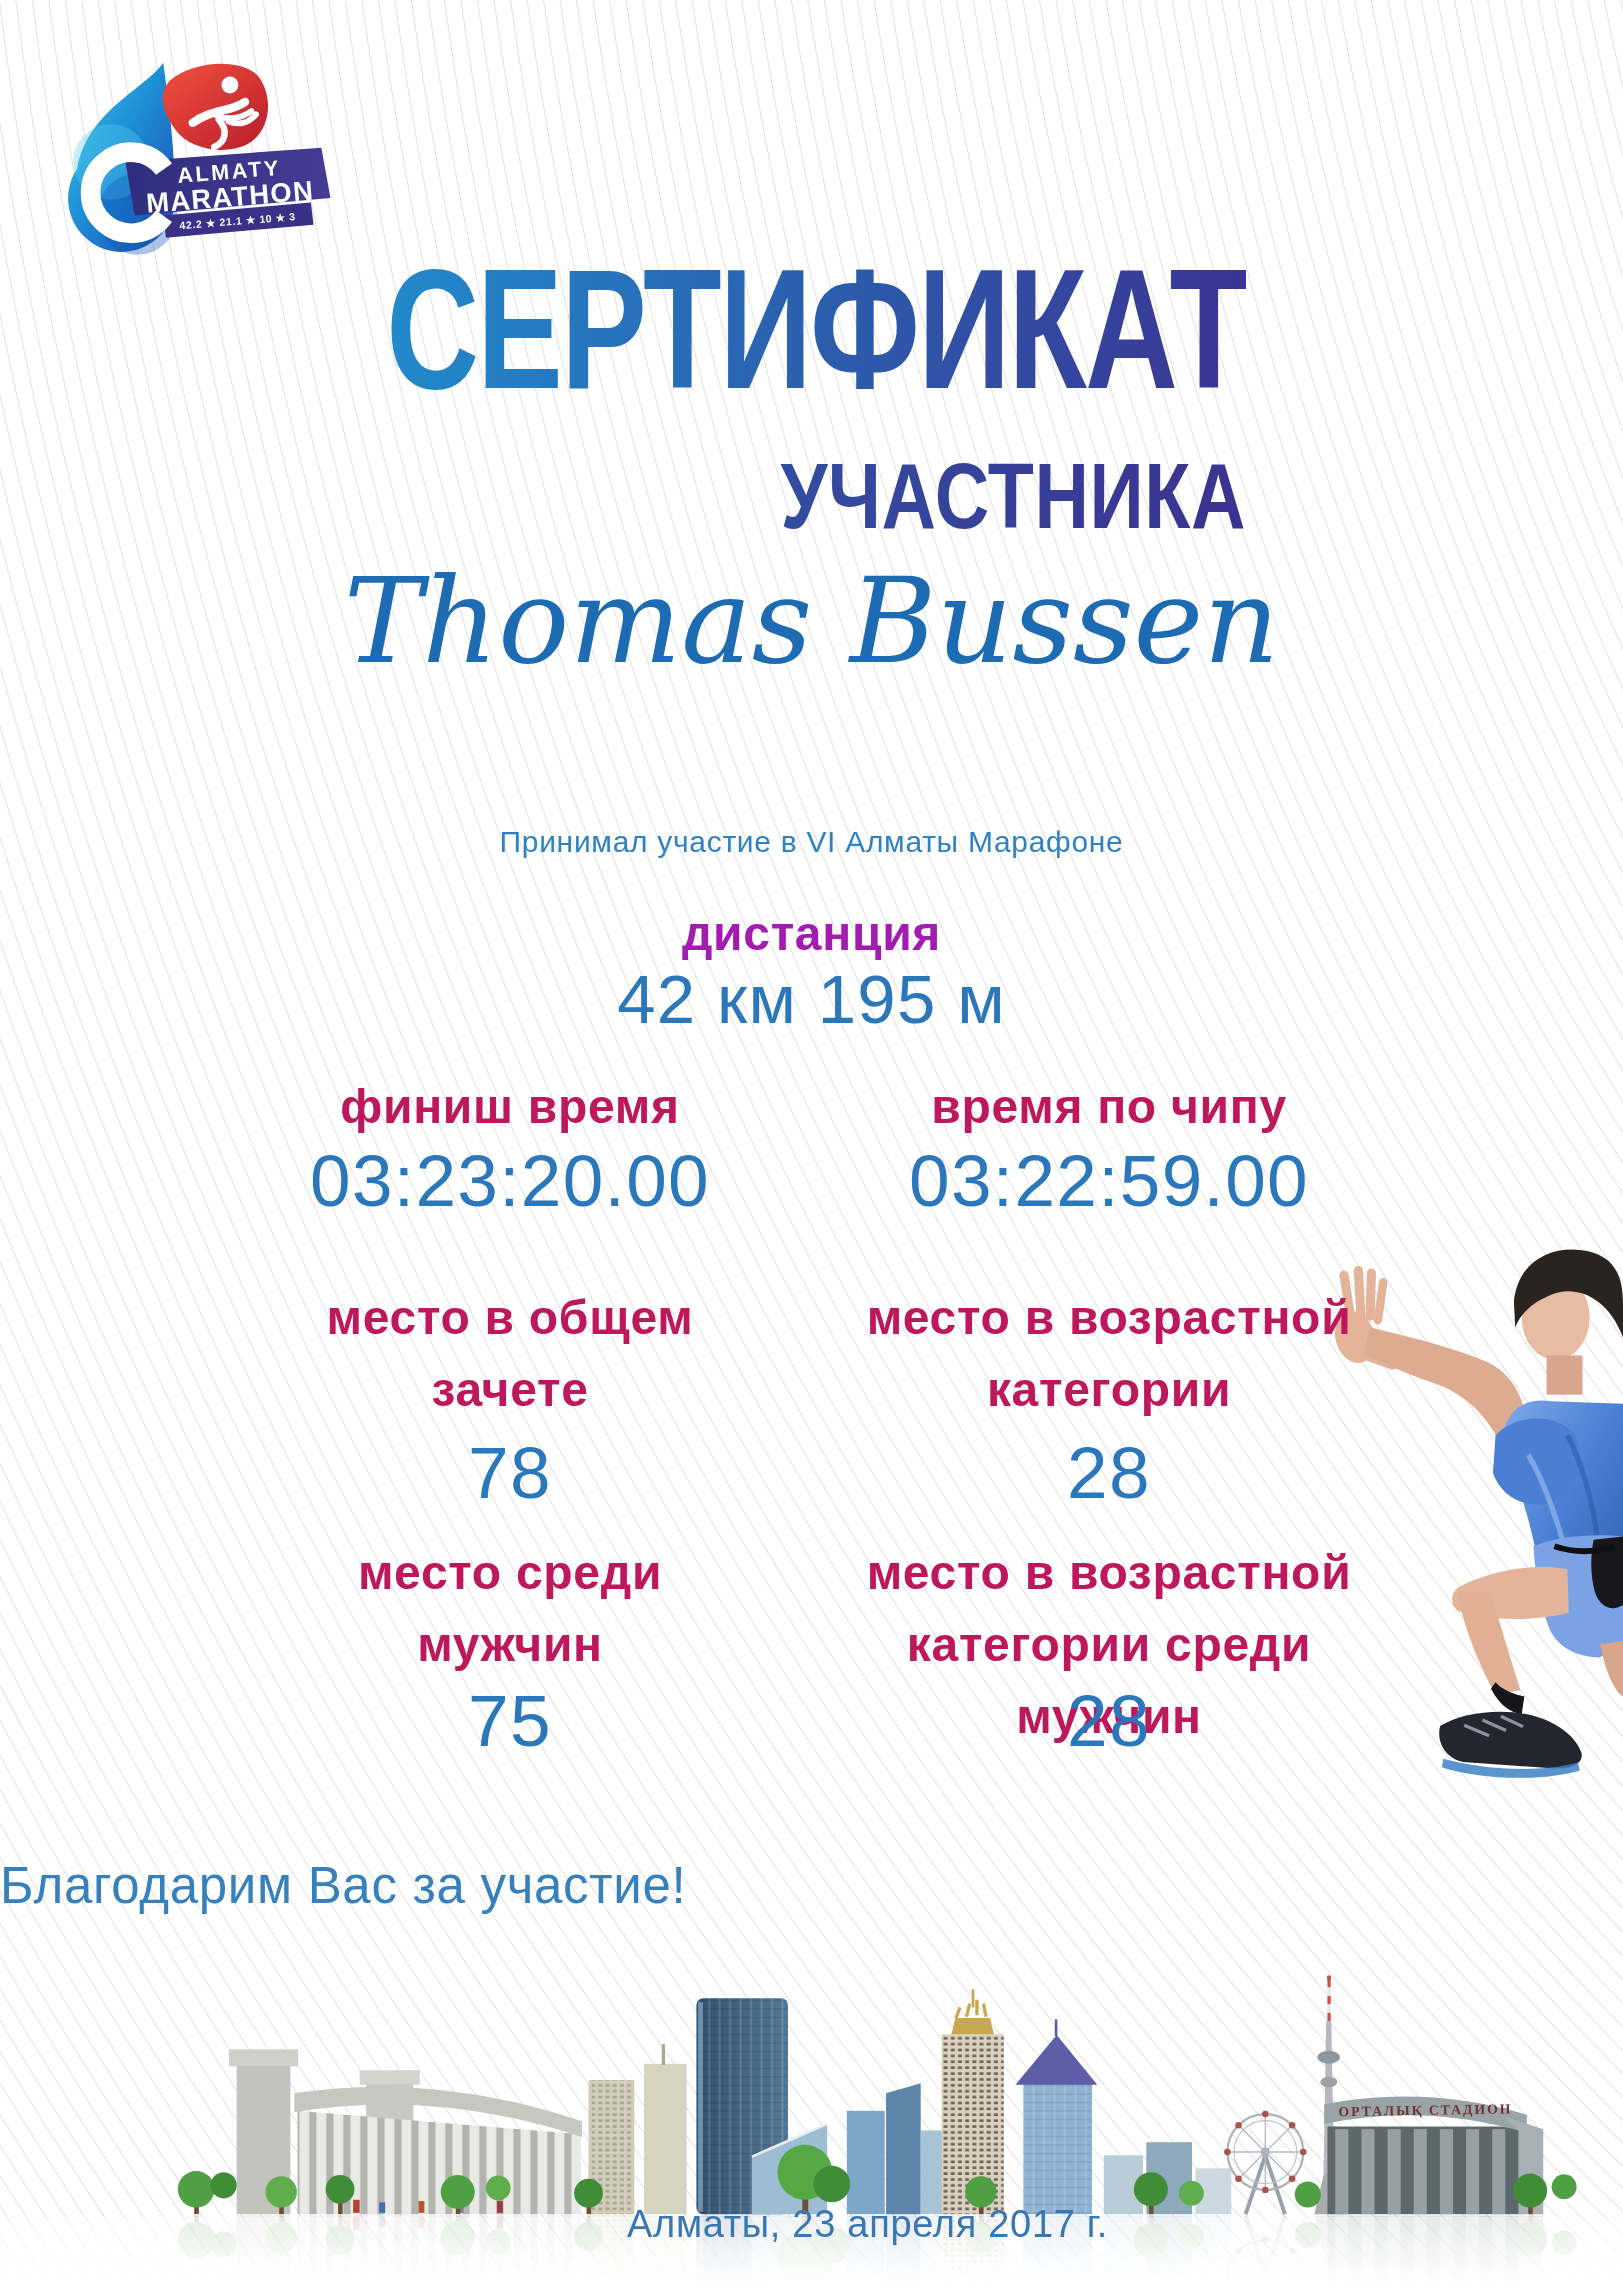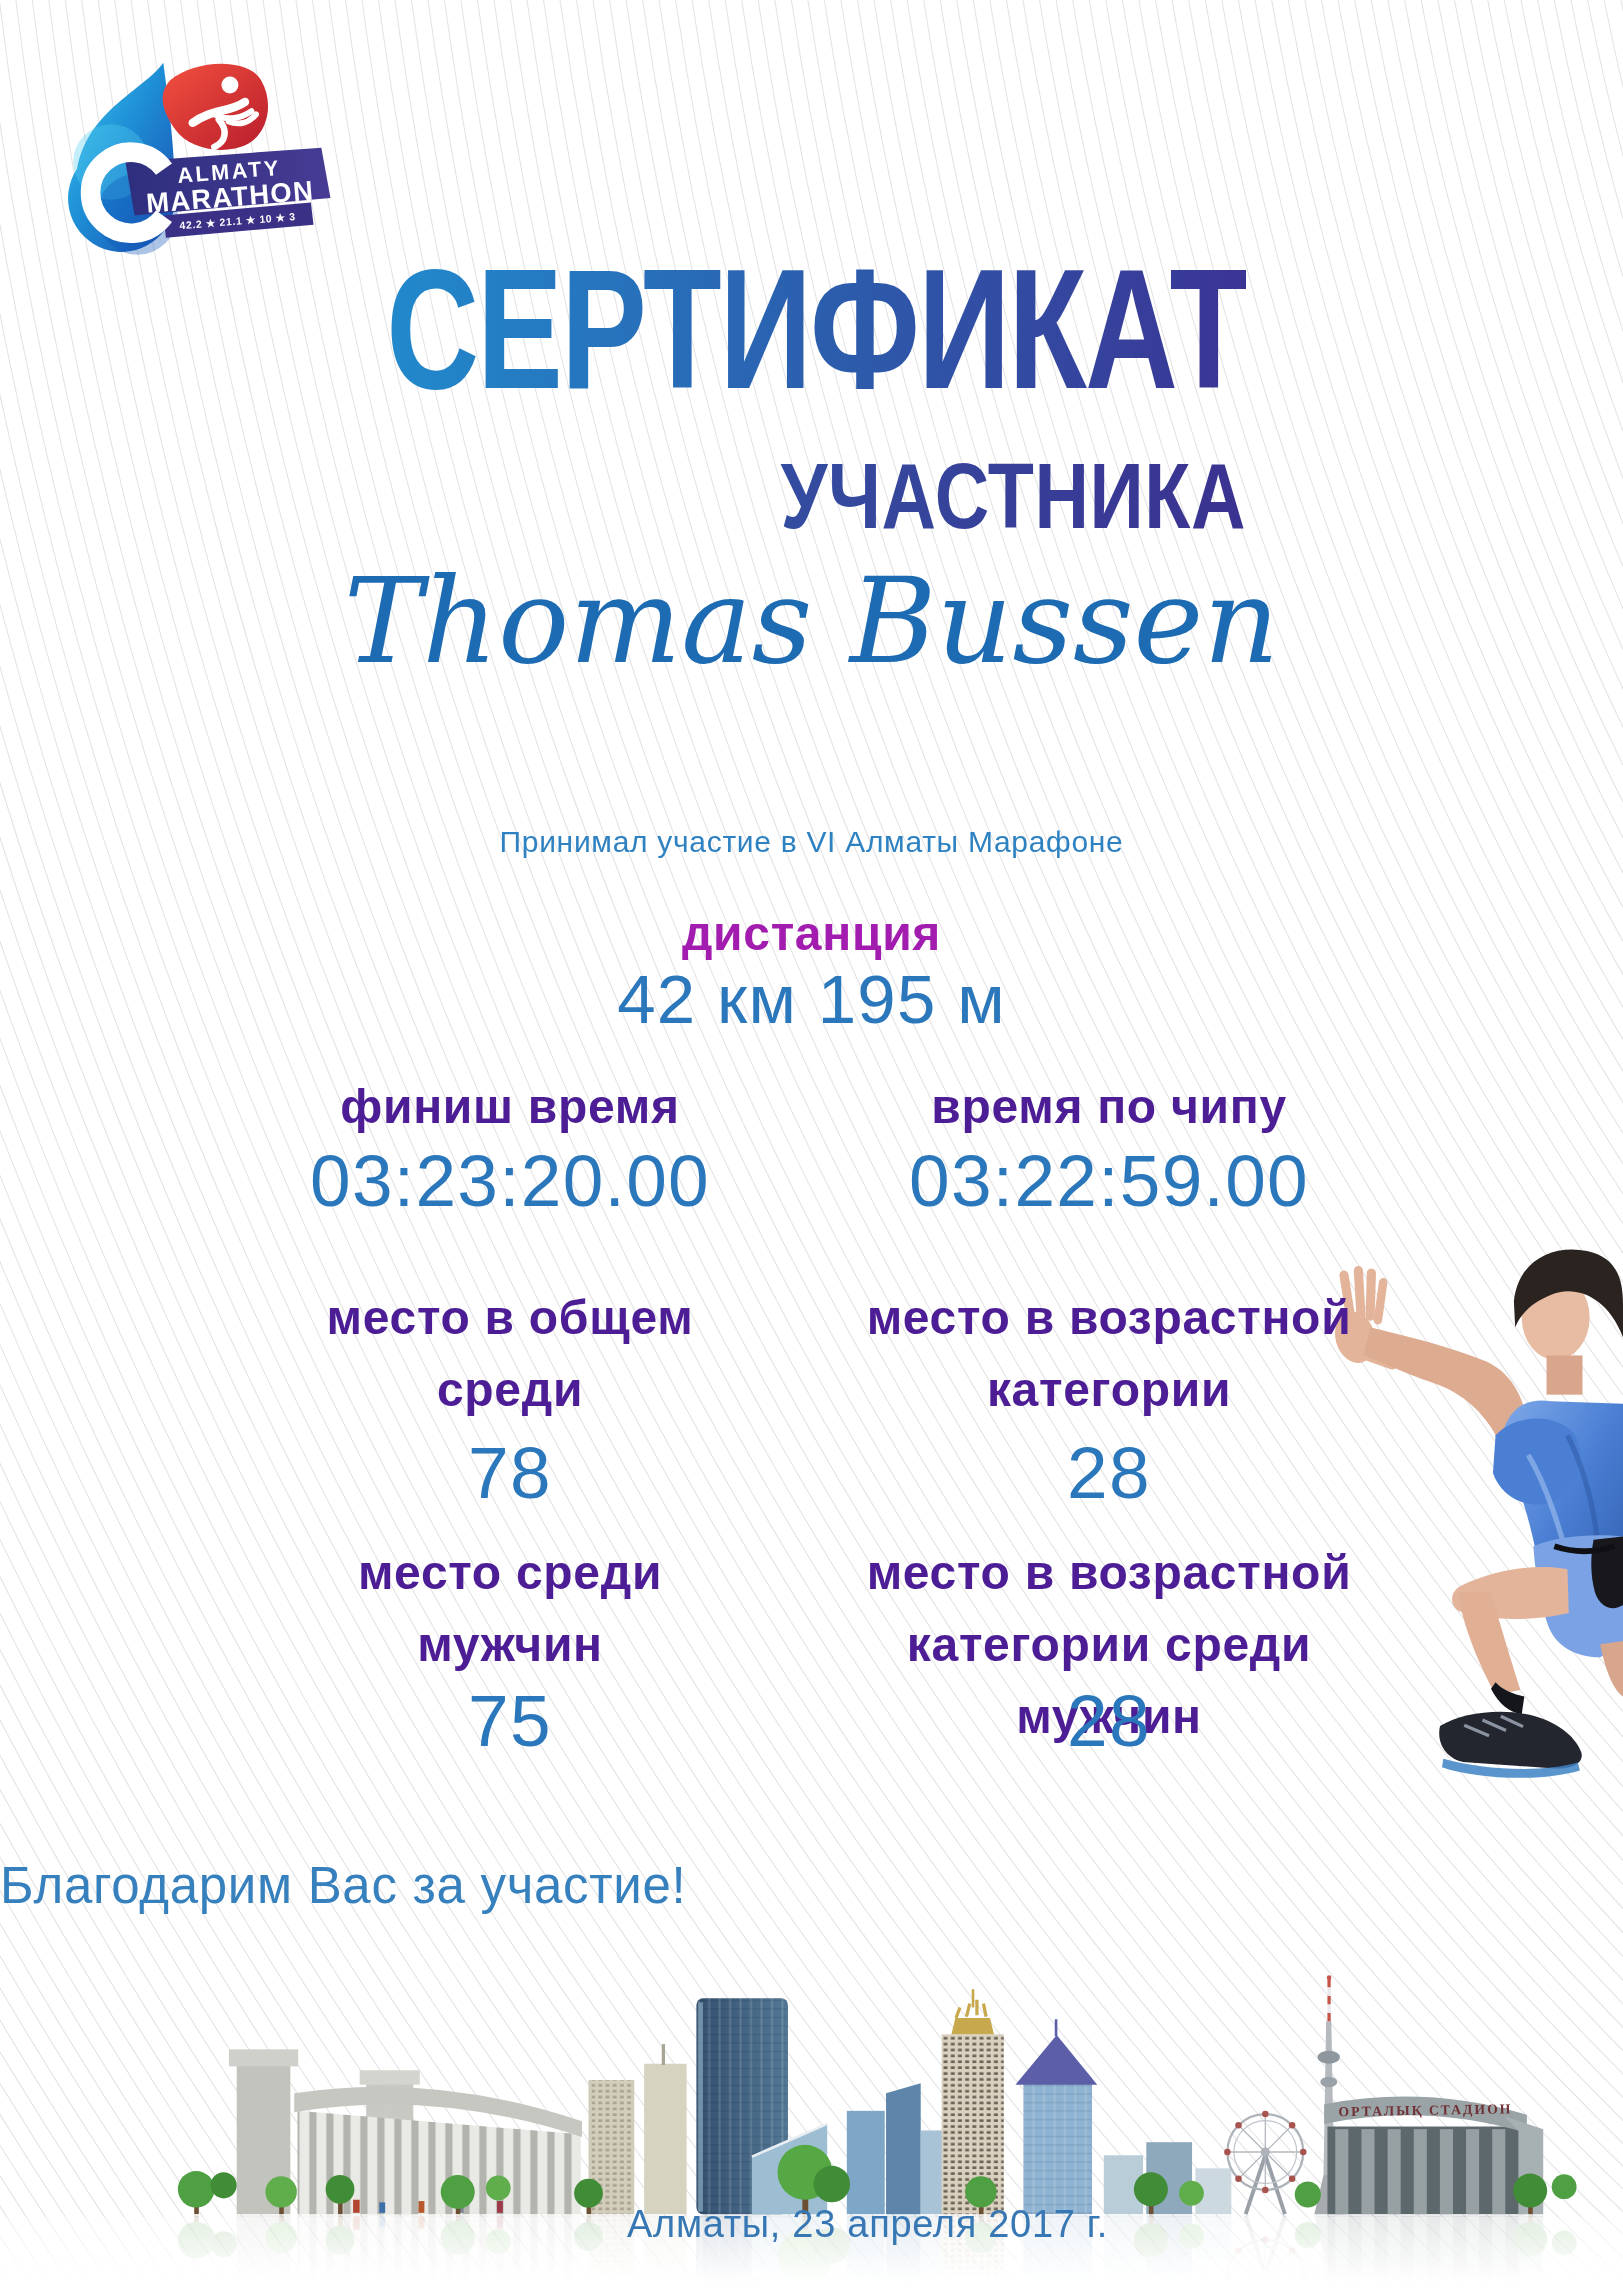--- a/index.html
+++ b/index.html
@@ -20,21 +20,21 @@
   .name{position:absolute;left:0;top:548px;width:100%;text-align:center;z-index:3;
         font-family:"DejaVu Serif",serif;font-style:italic;font-size:118px;line-height:1.25;
         color:#1d6bb2;}
   .participation{position:absolute;left:0;top:825px;width:100%;text-align:center;z-index:3;
         font-size:30px;color:#2f82c2;letter-spacing:0.7px;}
   .dist-label{position:absolute;left:0;top:906px;width:100%;text-align:center;z-index:3;
         font-size:48px;font-weight:700;color:#a21caf;letter-spacing:0.7px;}
   .dist-value{position:absolute;left:0;top:960px;width:100%;text-align:center;z-index:3;
         font-size:69px;color:#2b77bb;letter-spacing:1.3px;}
   .stat-label{position:absolute;text-align:center;z-index:3;font-size:48px;font-weight:700;
-        color:#4c1d95;line-height:1.5;letter-spacing:0.7px;}
+        color:#be185d;line-height:1.5;letter-spacing:0.7px;}
   .stat-label .l{display:block;}
   .stat-value{position:absolute;text-align:center;z-index:3;font-size:73px;color:#2b77bb;
         letter-spacing:1.3px;}
   .thanks{position:absolute;left:0;top:1856px;width:100%;text-align:left;z-index:3;
         font-size:51px;color:#3680bd;letter-spacing:0.7px;}
   .runner-svg{position:absolute;right:0;top:1239px;width:330px;height:608px;z-index:1;}
   .skyline-svg{position:absolute;left:0;top:1959px;width:1623px;height:337px;z-index:1;}
   .date-line{position:absolute;top:2203px;left:50%;transform:translateX(calc(-50% + 56px));
         z-index:3;font-size:38px;color:#3777b3;letter-spacing:0.7px;white-space:nowrap;}
 </style>
@@ -261,21 +261,21 @@
     </div>
   <div class="stat-value" style="left:209px;top:1139px;width:602px">03:23:20.00</div>
 
   <div class="stat-label" style="left:808px;top:1071px;width:602px">
     <span class="l">время по чипу</span>
     </div>
   <div class="stat-value" style="left:808px;top:1139px;width:602px">03:22:59.00</div>
 
   <div class="stat-label" style="left:209px;top:1282px;width:602px">
     <span class="l">место в общем</span>
-    <span class="l">среди</span>
+    <span class="l">зачете</span>
     </div>
   <div class="stat-value" style="left:209px;top:1431px;width:602px">78</div>
 
   <div class="stat-label" style="left:808px;top:1282px;width:602px">
     <span class="l">место в возрастной</span>
     <span class="l">категории</span>
     </div>
   <div class="stat-value" style="left:808px;top:1431px;width:602px">28</div>
 
   <div class="stat-label" style="left:209px;top:1537px;width:602px">

